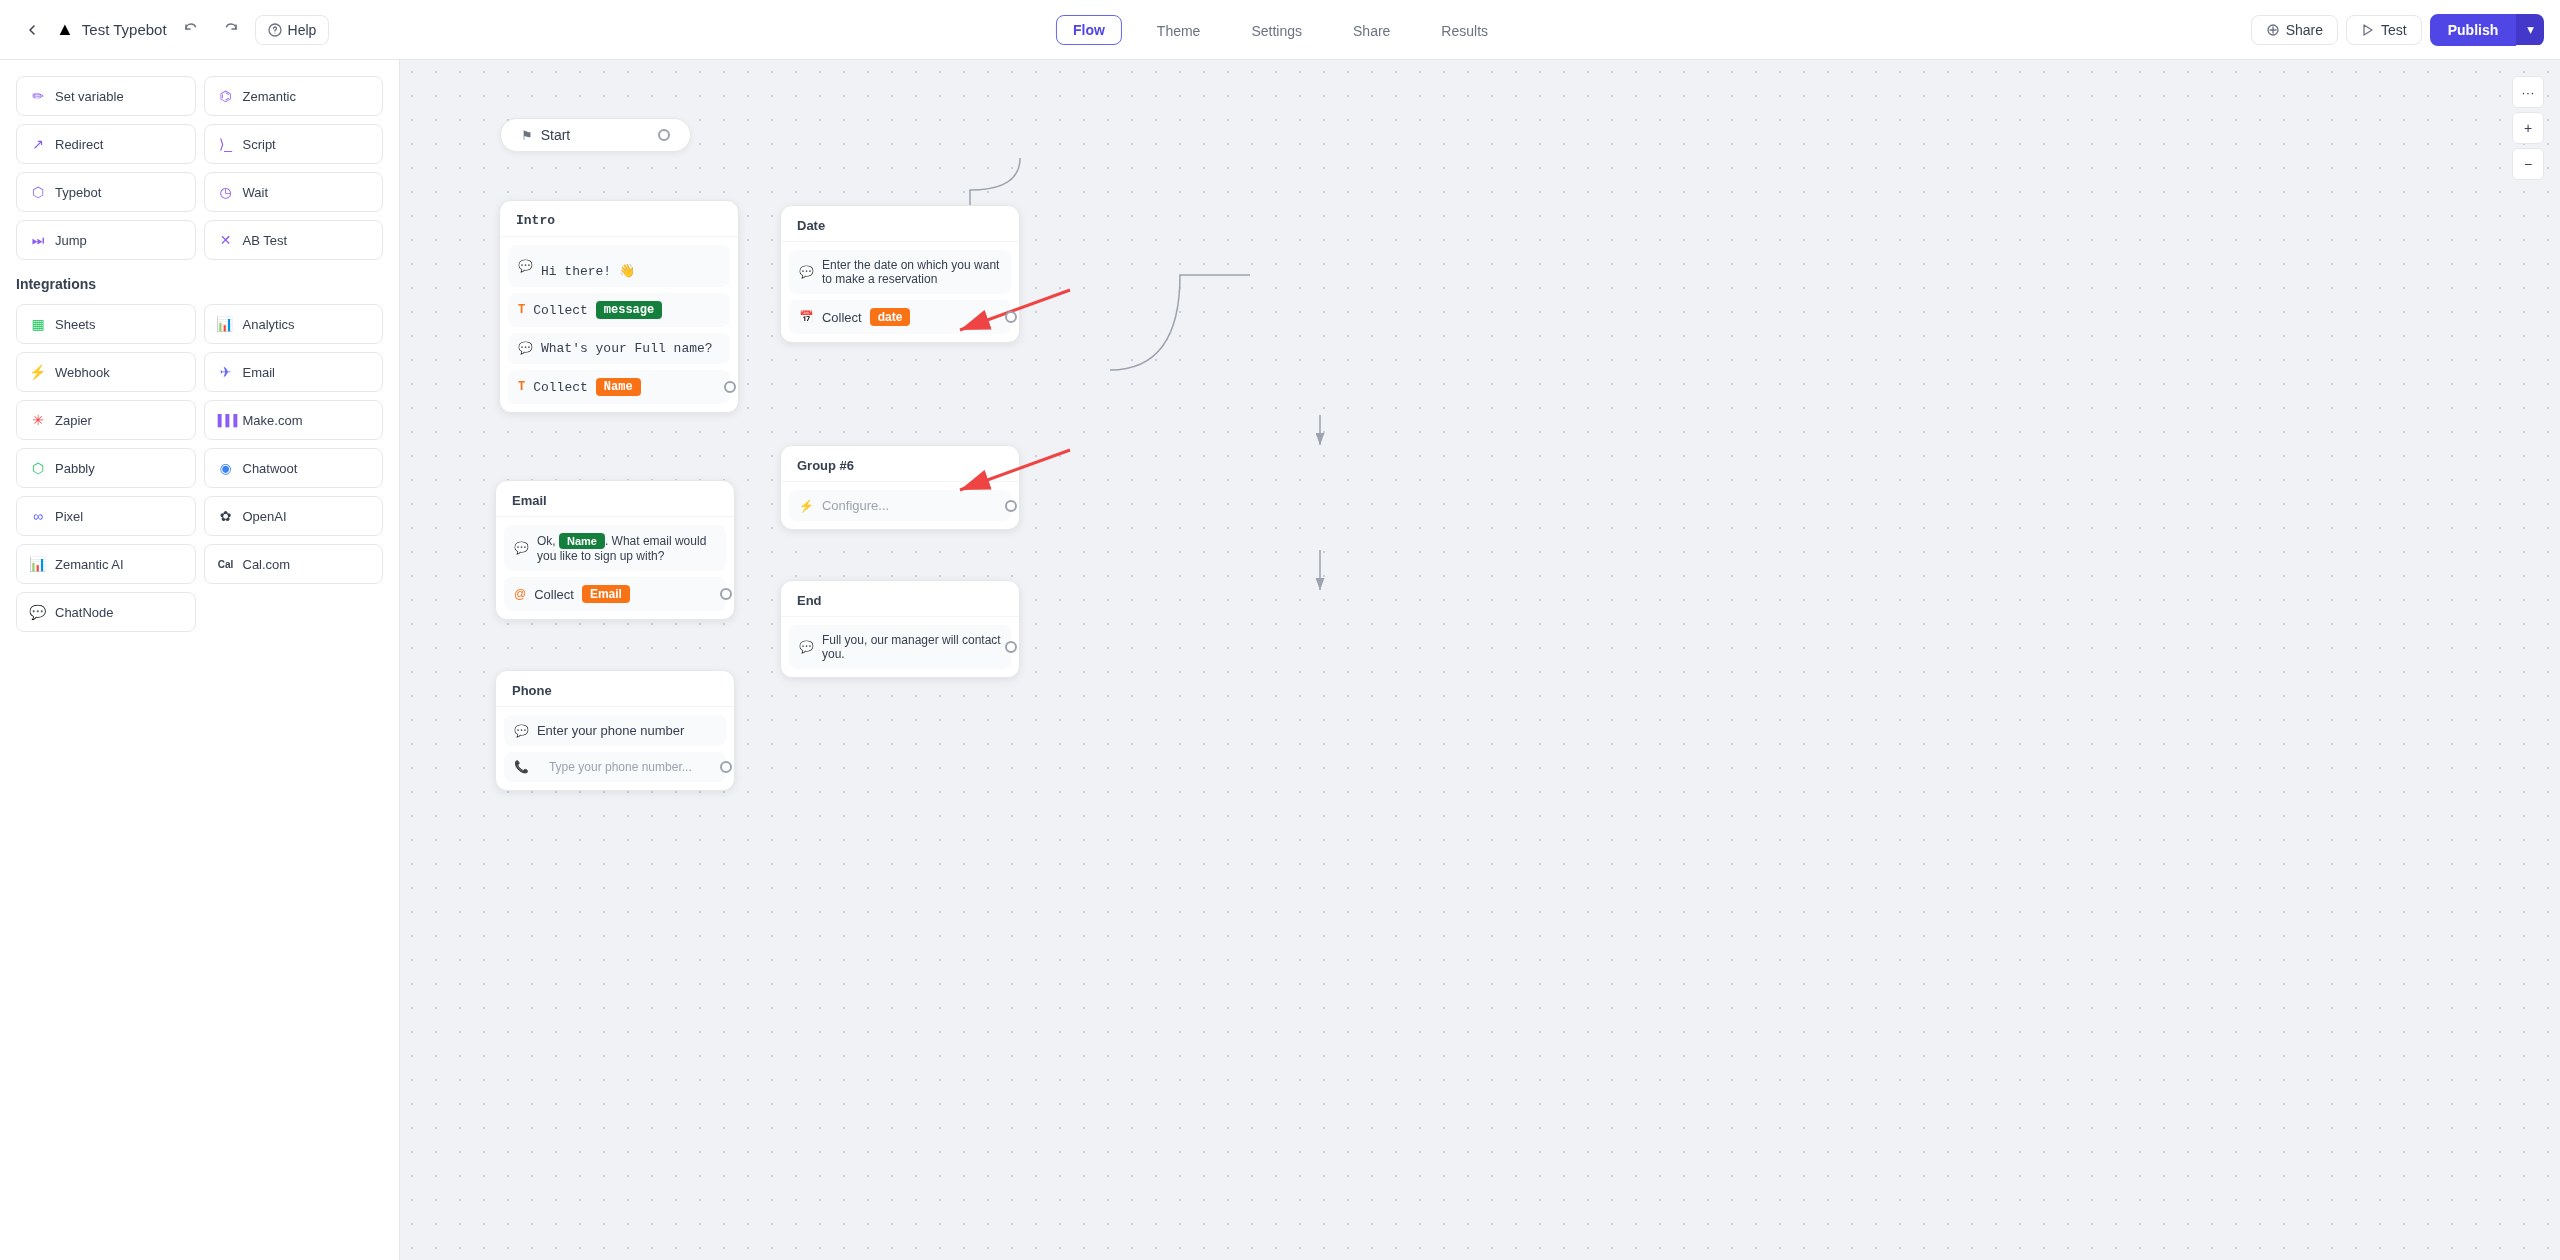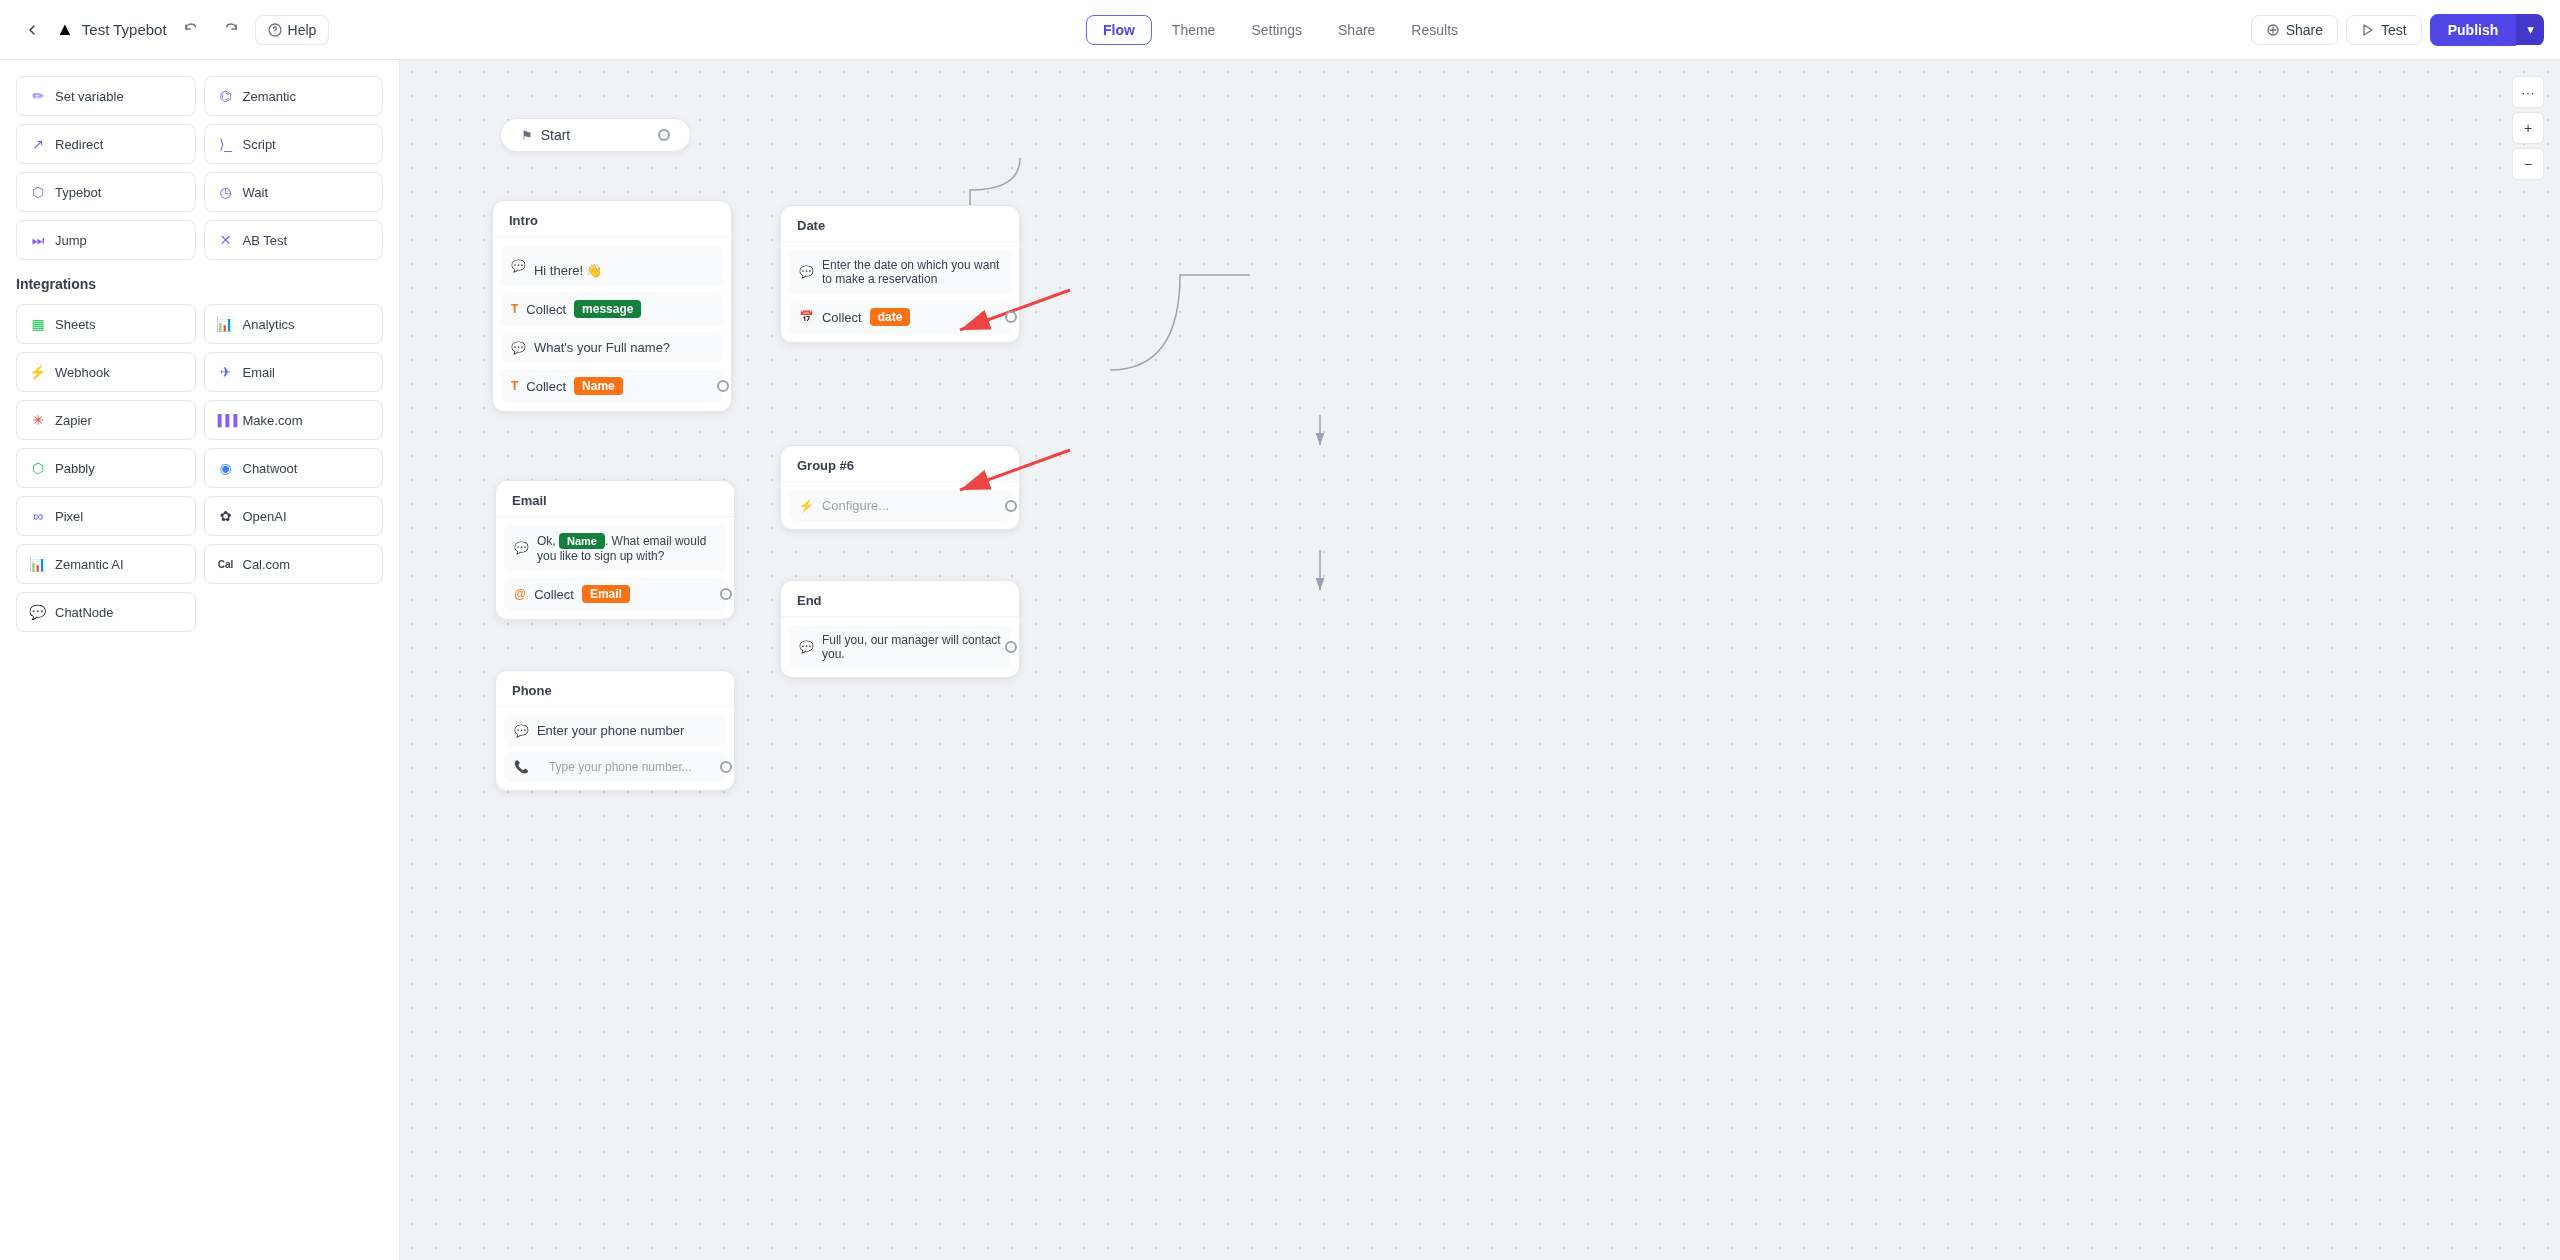--- a/index.html
+++ b/index.html
@@ -5,21 +5,21 @@
     * { box-sizing: border-box; margin: 0; padding: 0; }
     body { font-family: -apple-system, BlinkMacSystemFont, 'Segoe UI', sans-serif; background: #f5f5f5; overflow: hidden; height: 100vh; }
 
     
     .header {
       display: flex; align-items: center; height: 60px;
       background: #fff; border-bottom: 1px solid #e5e7eb;
       padding: 0 16px; gap: 8px; position: relative; z-index: 100;
     }
     .header-left { display: flex; align-items: center; gap: 8px; flex: 1; }
-    .header-center { display: flex; align-items: center; gap: 4px; position: absolute; left: 50%; transform: translateX(-50%); }
+    .header-center { display: flex; align-items: flex-end; gap: 19px; position: absolute; left: 50%; transform: translateX(-50%); }
     .header-right { display: flex; align-items: center; gap: 8px; margin-left: auto; }
 
     .back-btn { width: 32px; height: 32px; border: none; background: none; cursor: pointer; display: flex; align-items: center; justify-content: center; border-radius: 6px; }
     .bot-name { font-size: 15px; font-weight: 500; color: #374151; }
     .icon-btn { width: 32px; height: 32px; border: none; background: none; cursor: pointer; display: flex; align-items: center; justify-content: center; border-radius: 6px; color: #6b7280; }
     .help-btn { display: flex; align-items: center; gap: 6px; padding: 6px 12px; border: 1px solid #e5e7eb; border-radius: 8px; background: #fff; cursor: pointer; font-size: 14px; color: #374151; }
 
     .nav-tab { padding: 6px 16px; border-radius: 8px; font-size: 14px; color: #6b7280; cursor: pointer; border: none; background: none; }
     .nav-tab.active { background: #fff; border: 1.5px solid #6366f1; color: #4f46e5; font-weight: 600; }
 
@@ -253,21 +253,21 @@
       </svg>
 
       <div style="position:absolute; left:100px; top:58px;">
         <div class="start-pill">
           <span style="color:#6b7280; font-size:13px;">⚑</span>
           <span>Start</span>
           <div style="width:12px;height:12px;border-radius:50%;background:#fff;border:2px solid #9ca3af;margin-left:80px;"></div>
         </div>
       </div>
 
-      <div class="node" style="left:92px; top:140px; width:240px;">
+      <div class="node" style="left:99px; top:140px; width:240px;font-family:Liberation Mono, monospace;">
         <div class="node-title">Intro</div>
         <div class="node-body">
           <div class="node-row">
             <span style="color:#6b7280;font-size:12px;">💬</span>
             <span style="font-size:13px;margin-top:10px;">Hi there! 👋</span>
           </div>
           <div class="node-row">
             <span style="color:#f97316;font-size:12px;font-weight:bold;">T</span>
             <span style="font-size:13px;">Collect</span>
             <span class="tag tag-orange">message</span>

